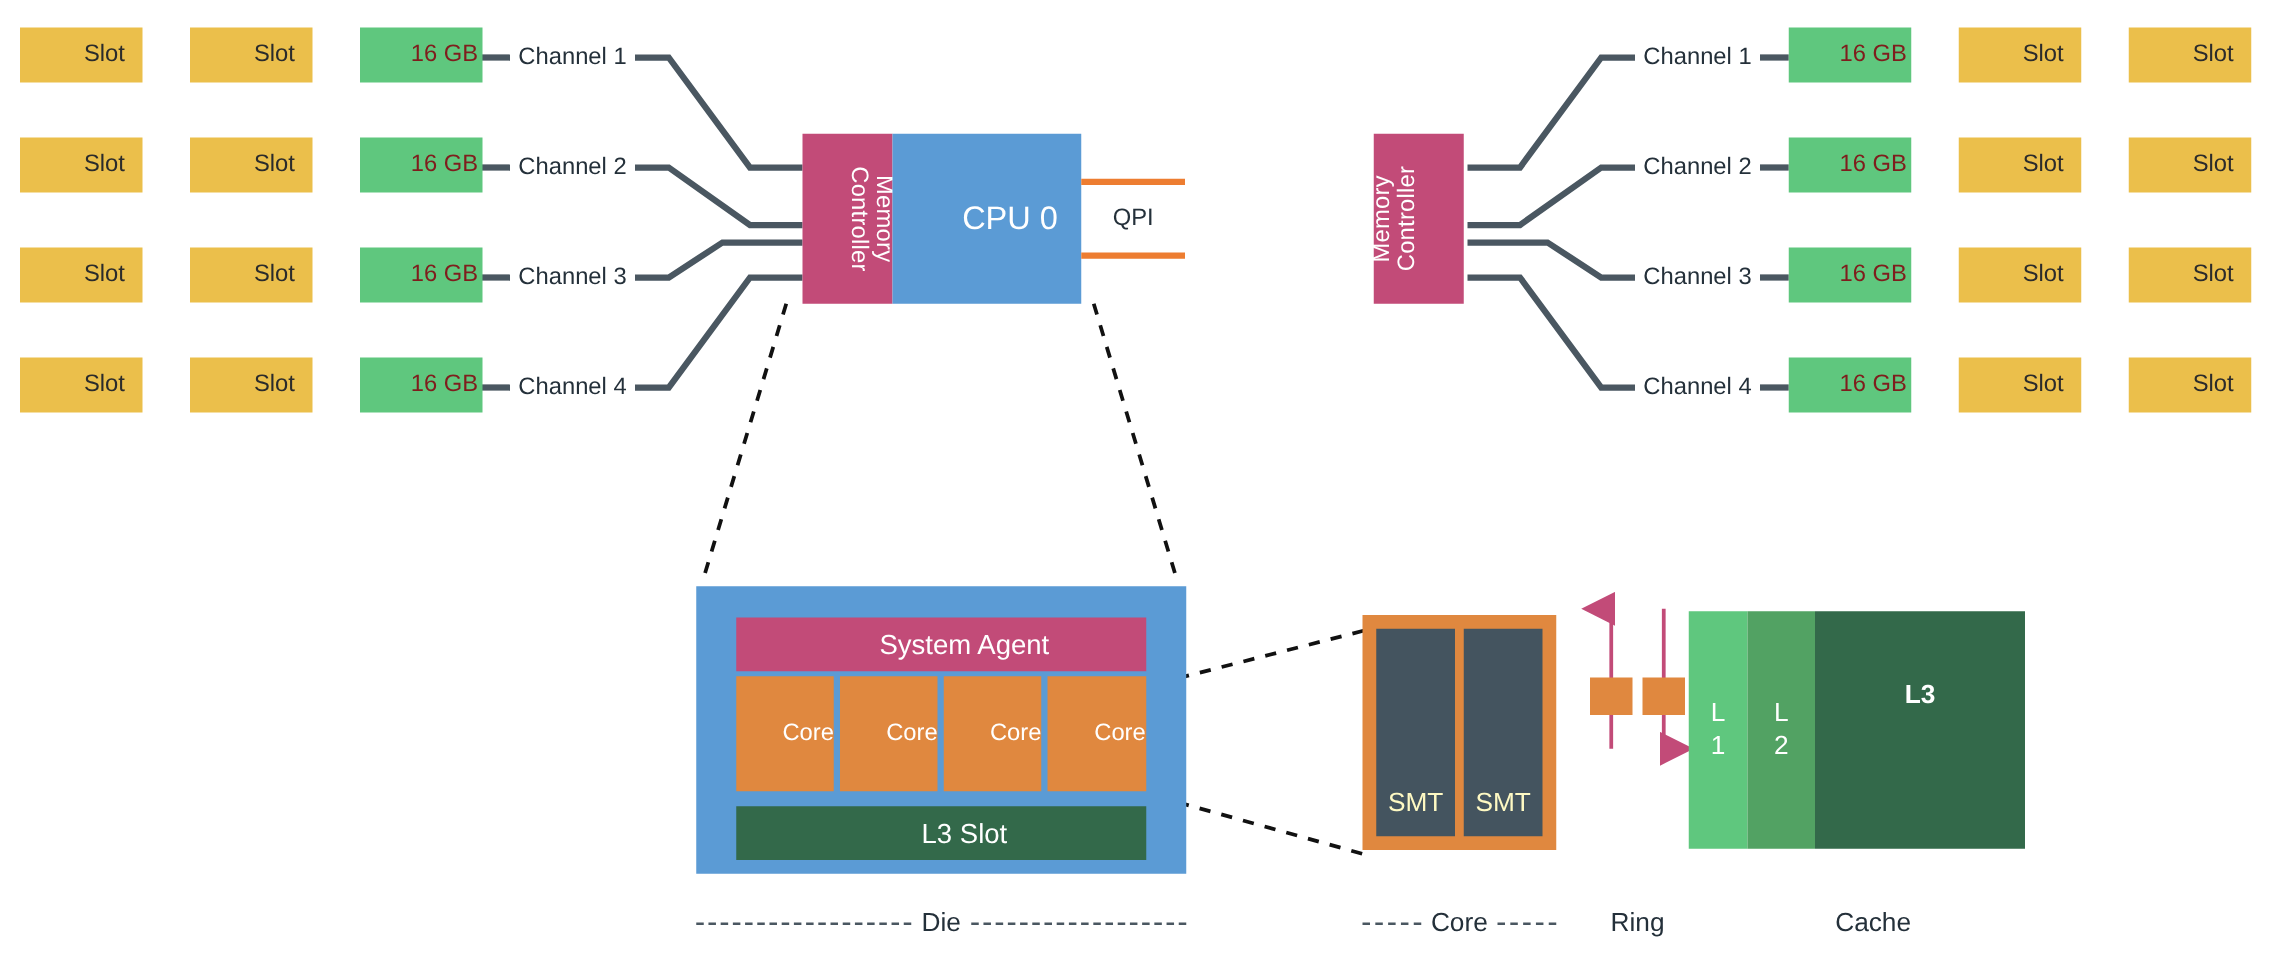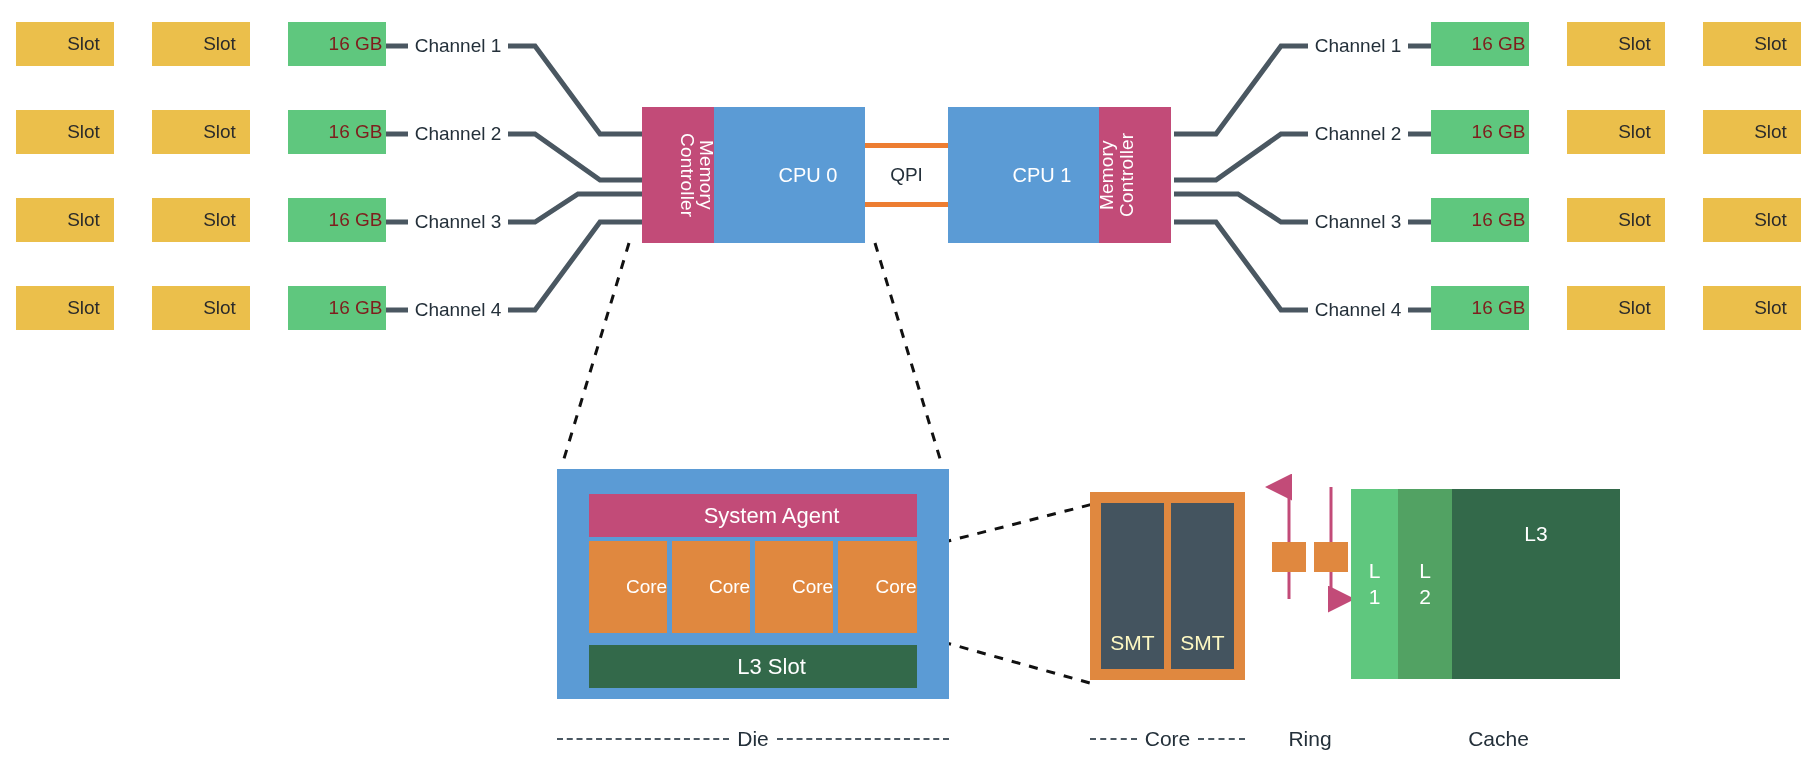--- a/index.html
+++ b/index.html
@@ -47,21 +47,21 @@
     color: #24303a;
     font-size: 19px;
     white-space: nowrap;
     display: flex;
     align-items: center;
     justify-content: center;
   }
   .cpu-box {
     background: #5b9bd5;
     color: #ffffff;
-    font-size: 20px;
+    font-size: 26px;
   }
   .mc-box {
     background: #c24b78;
     color: #ffffff;
     font-size: 19px;
     writing-mode: vertical-rl;
     text-orientation: mixed;
     letter-spacing: 0.2px;
   }
   .mc-box.flip { transform: rotate(180deg); }
@@ -211,23 +211,20 @@
     <span>Memory Controller</span>
   </div>
   <div class="box cpu-box" style="left:714px; top:107px; width:151px; height:136px;">
     <span>CPU 0</span>
   </div>
 
   <div class="qpi-bar" style="left:865px; top:143px; width:83px; height:5px;"></div>
   <div class="qpi-bar" style="left:865px; top:202px; width:83px; height:5px;"></div>
   <div class="qpi-label" style="left:865px; top:162px; width:83px; height:26px;">QPI</div>
 
-  <div class="box cpu-box" style="left:948px; top:107px; width:151px; height:136px;">
-    <span>CPU 1</span>
-  </div>
   <div class="box mc-box flip" style="left:1099px; top:107px; width:72px; height:136px;">
     <span>Memory Controller</span>
   </div>
 
   <div class="chan-label" style="left:1308px; top:32px;  width:100px; height:28px;">Channel 1</div>
   <div class="chan-label" style="left:1308px; top:120px; width:100px; height:28px;">Channel 2</div>
   <div class="chan-label" style="left:1308px; top:208px; width:100px; height:28px;">Channel 3</div>
   <div class="chan-label" style="left:1308px; top:296px; width:100px; height:28px;">Channel 4</div>
 
   <div class="box dimm-box" style="left:1431px; top:22px;  width:98px; height:44px;">
@@ -319,21 +316,21 @@
 
   <div class="abs l1c" style="left:1351px; top:489px; width:47px; height:190px;"></div>
   <div class="cache-label" style="left:1351px; top:489px; width:47px; height:190px;">L
 1</div>
 
   <div class="abs l2c" style="left:1398px; top:489px; width:54px; height:190px;"></div>
   <div class="cache-label" style="left:1398px; top:489px; width:54px; height:190px;">L
 2</div>
 
   <div class="abs l3c" style="left:1452px; top:489px; width:168px; height:190px;"></div>
-  <div class="cache-label" style="left:1452px; top:467px; width:168px; height:134px;">L3</div>
+  <div class="cache-label" style="left:1452px; top:489px; width:168px; height:134px;font-weight:bold;">L3</div>
 
   <div class="caption" style="left:557px; top:724px; width:392px; height:30px;">
     <span class="dash-line"></span>
     <span class="cap-text">Die</span>
     <span class="dash-line"></span>
   </div>
 
   <div class="caption" style="left:1090px; top:724px; width:155px; height:30px;">
     <span class="dash-line"></span>
     <span class="cap-text">Core</span>

